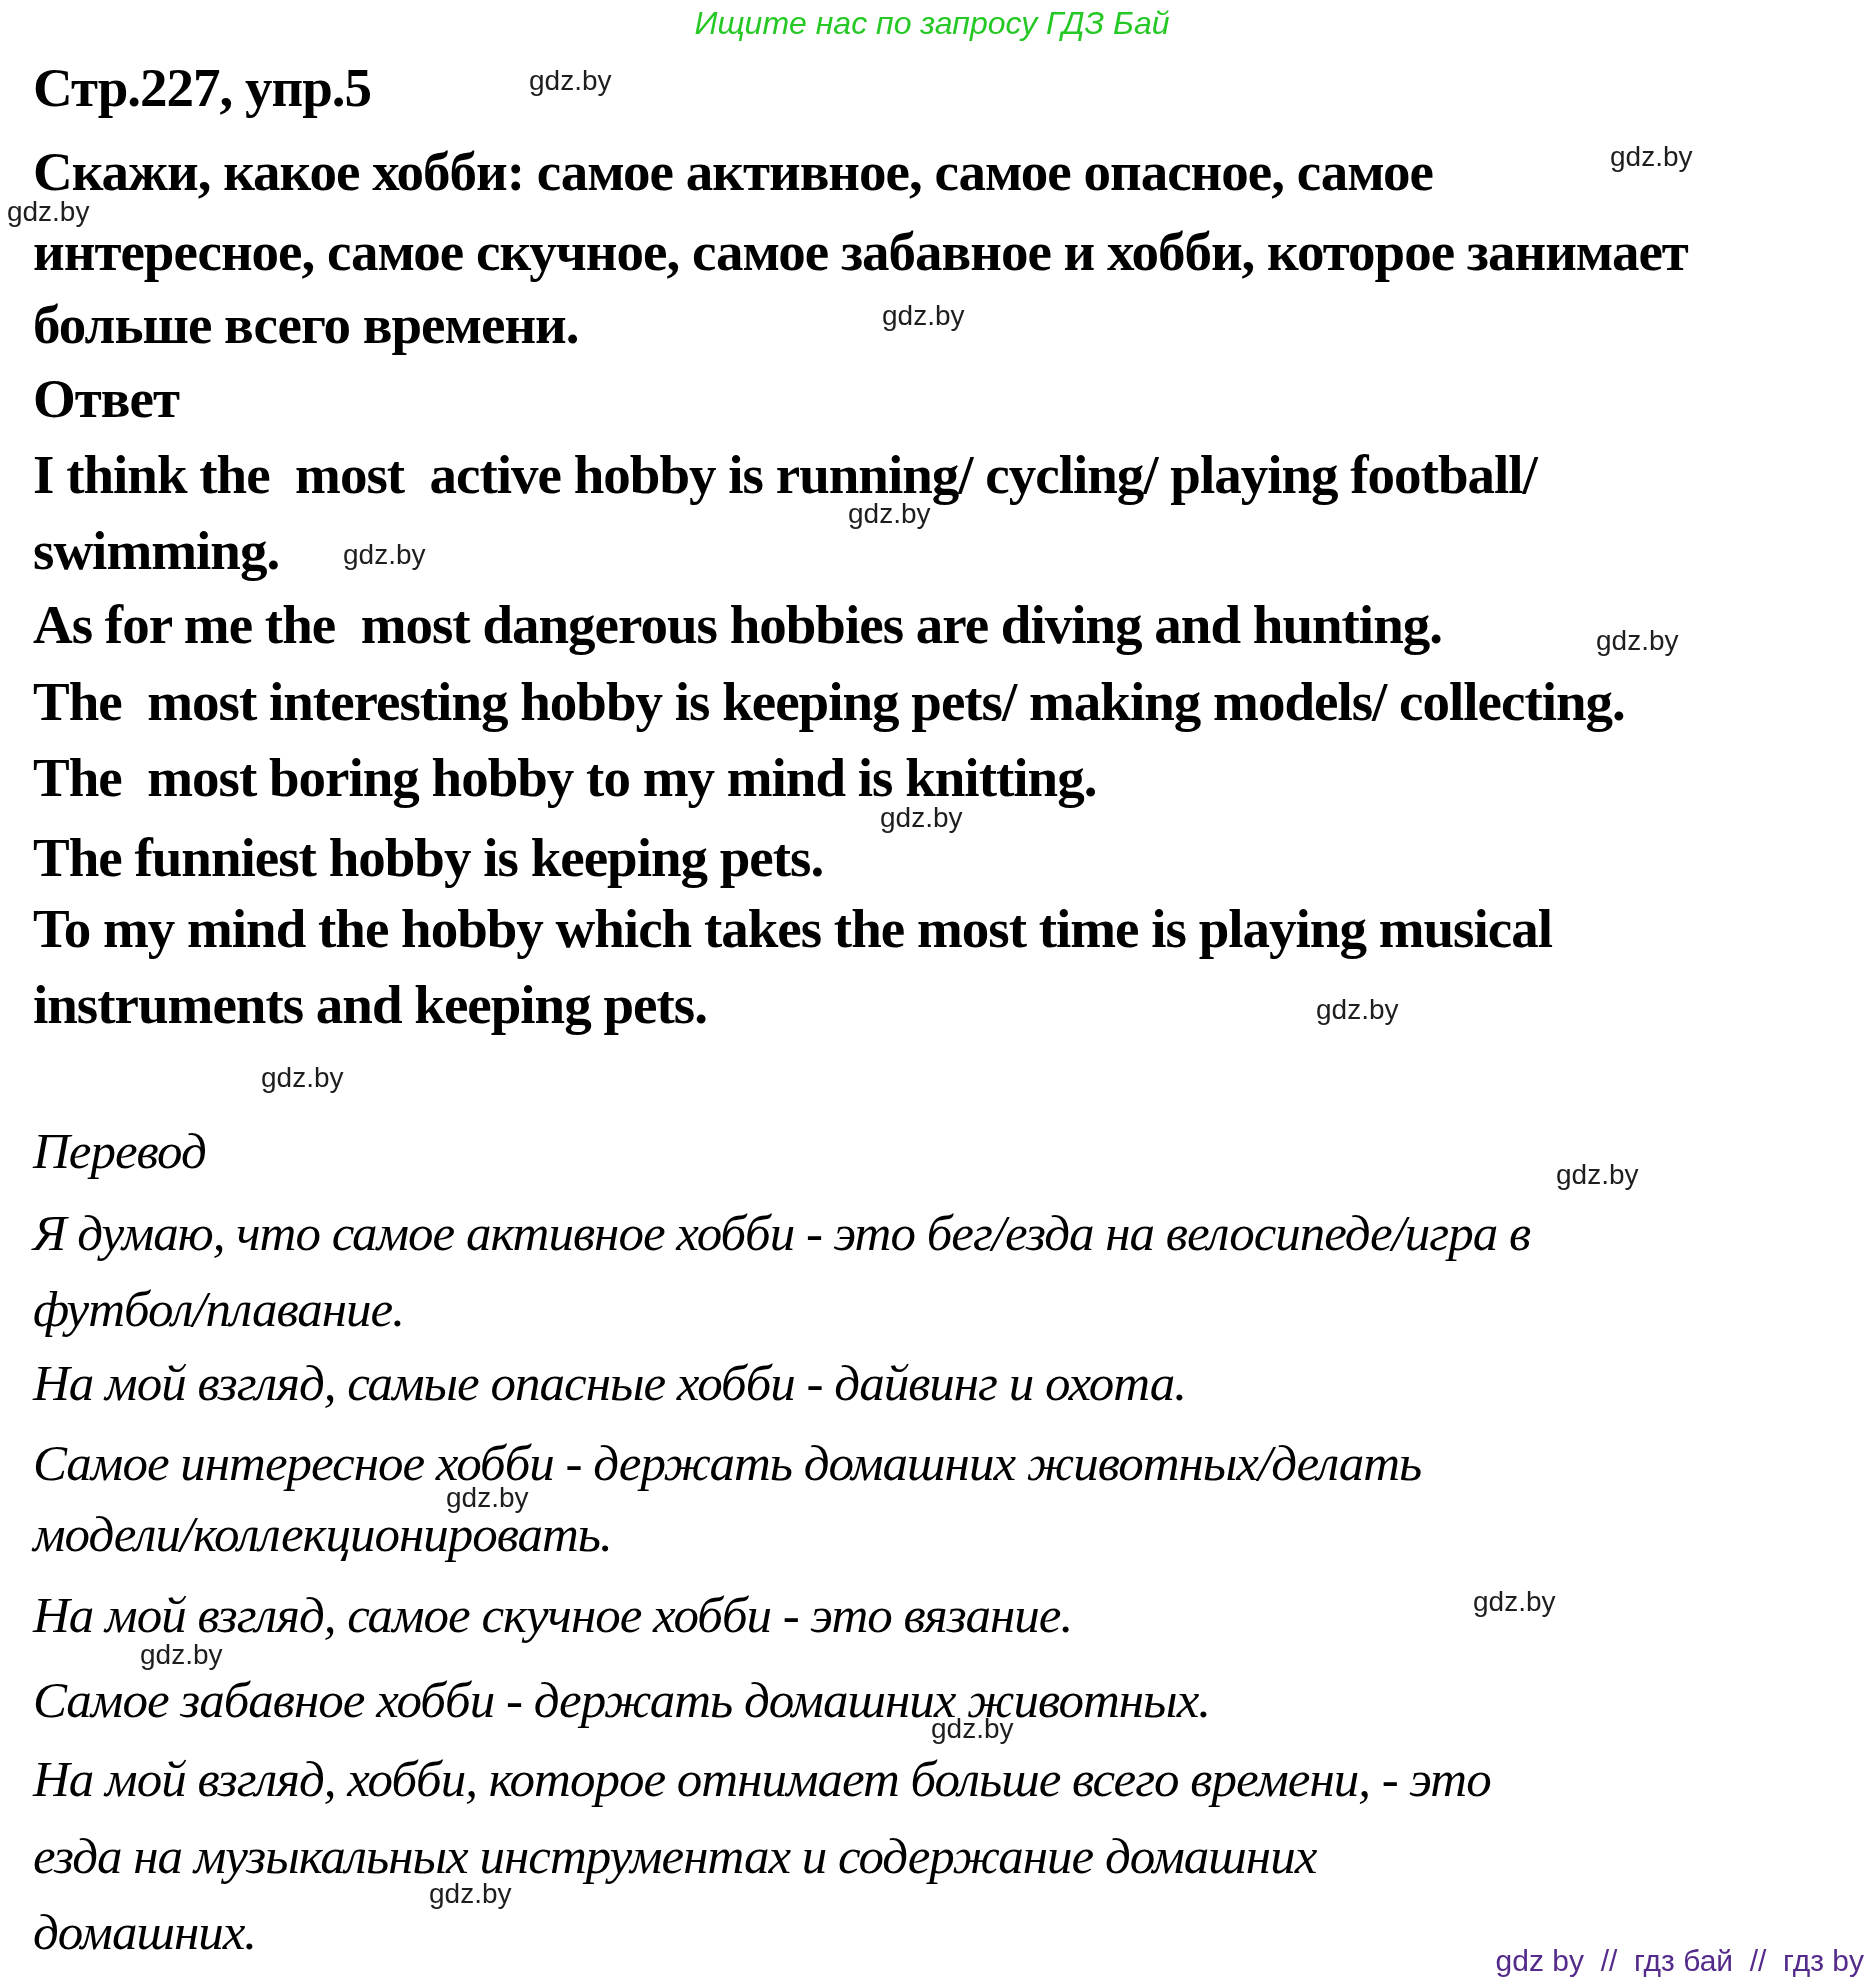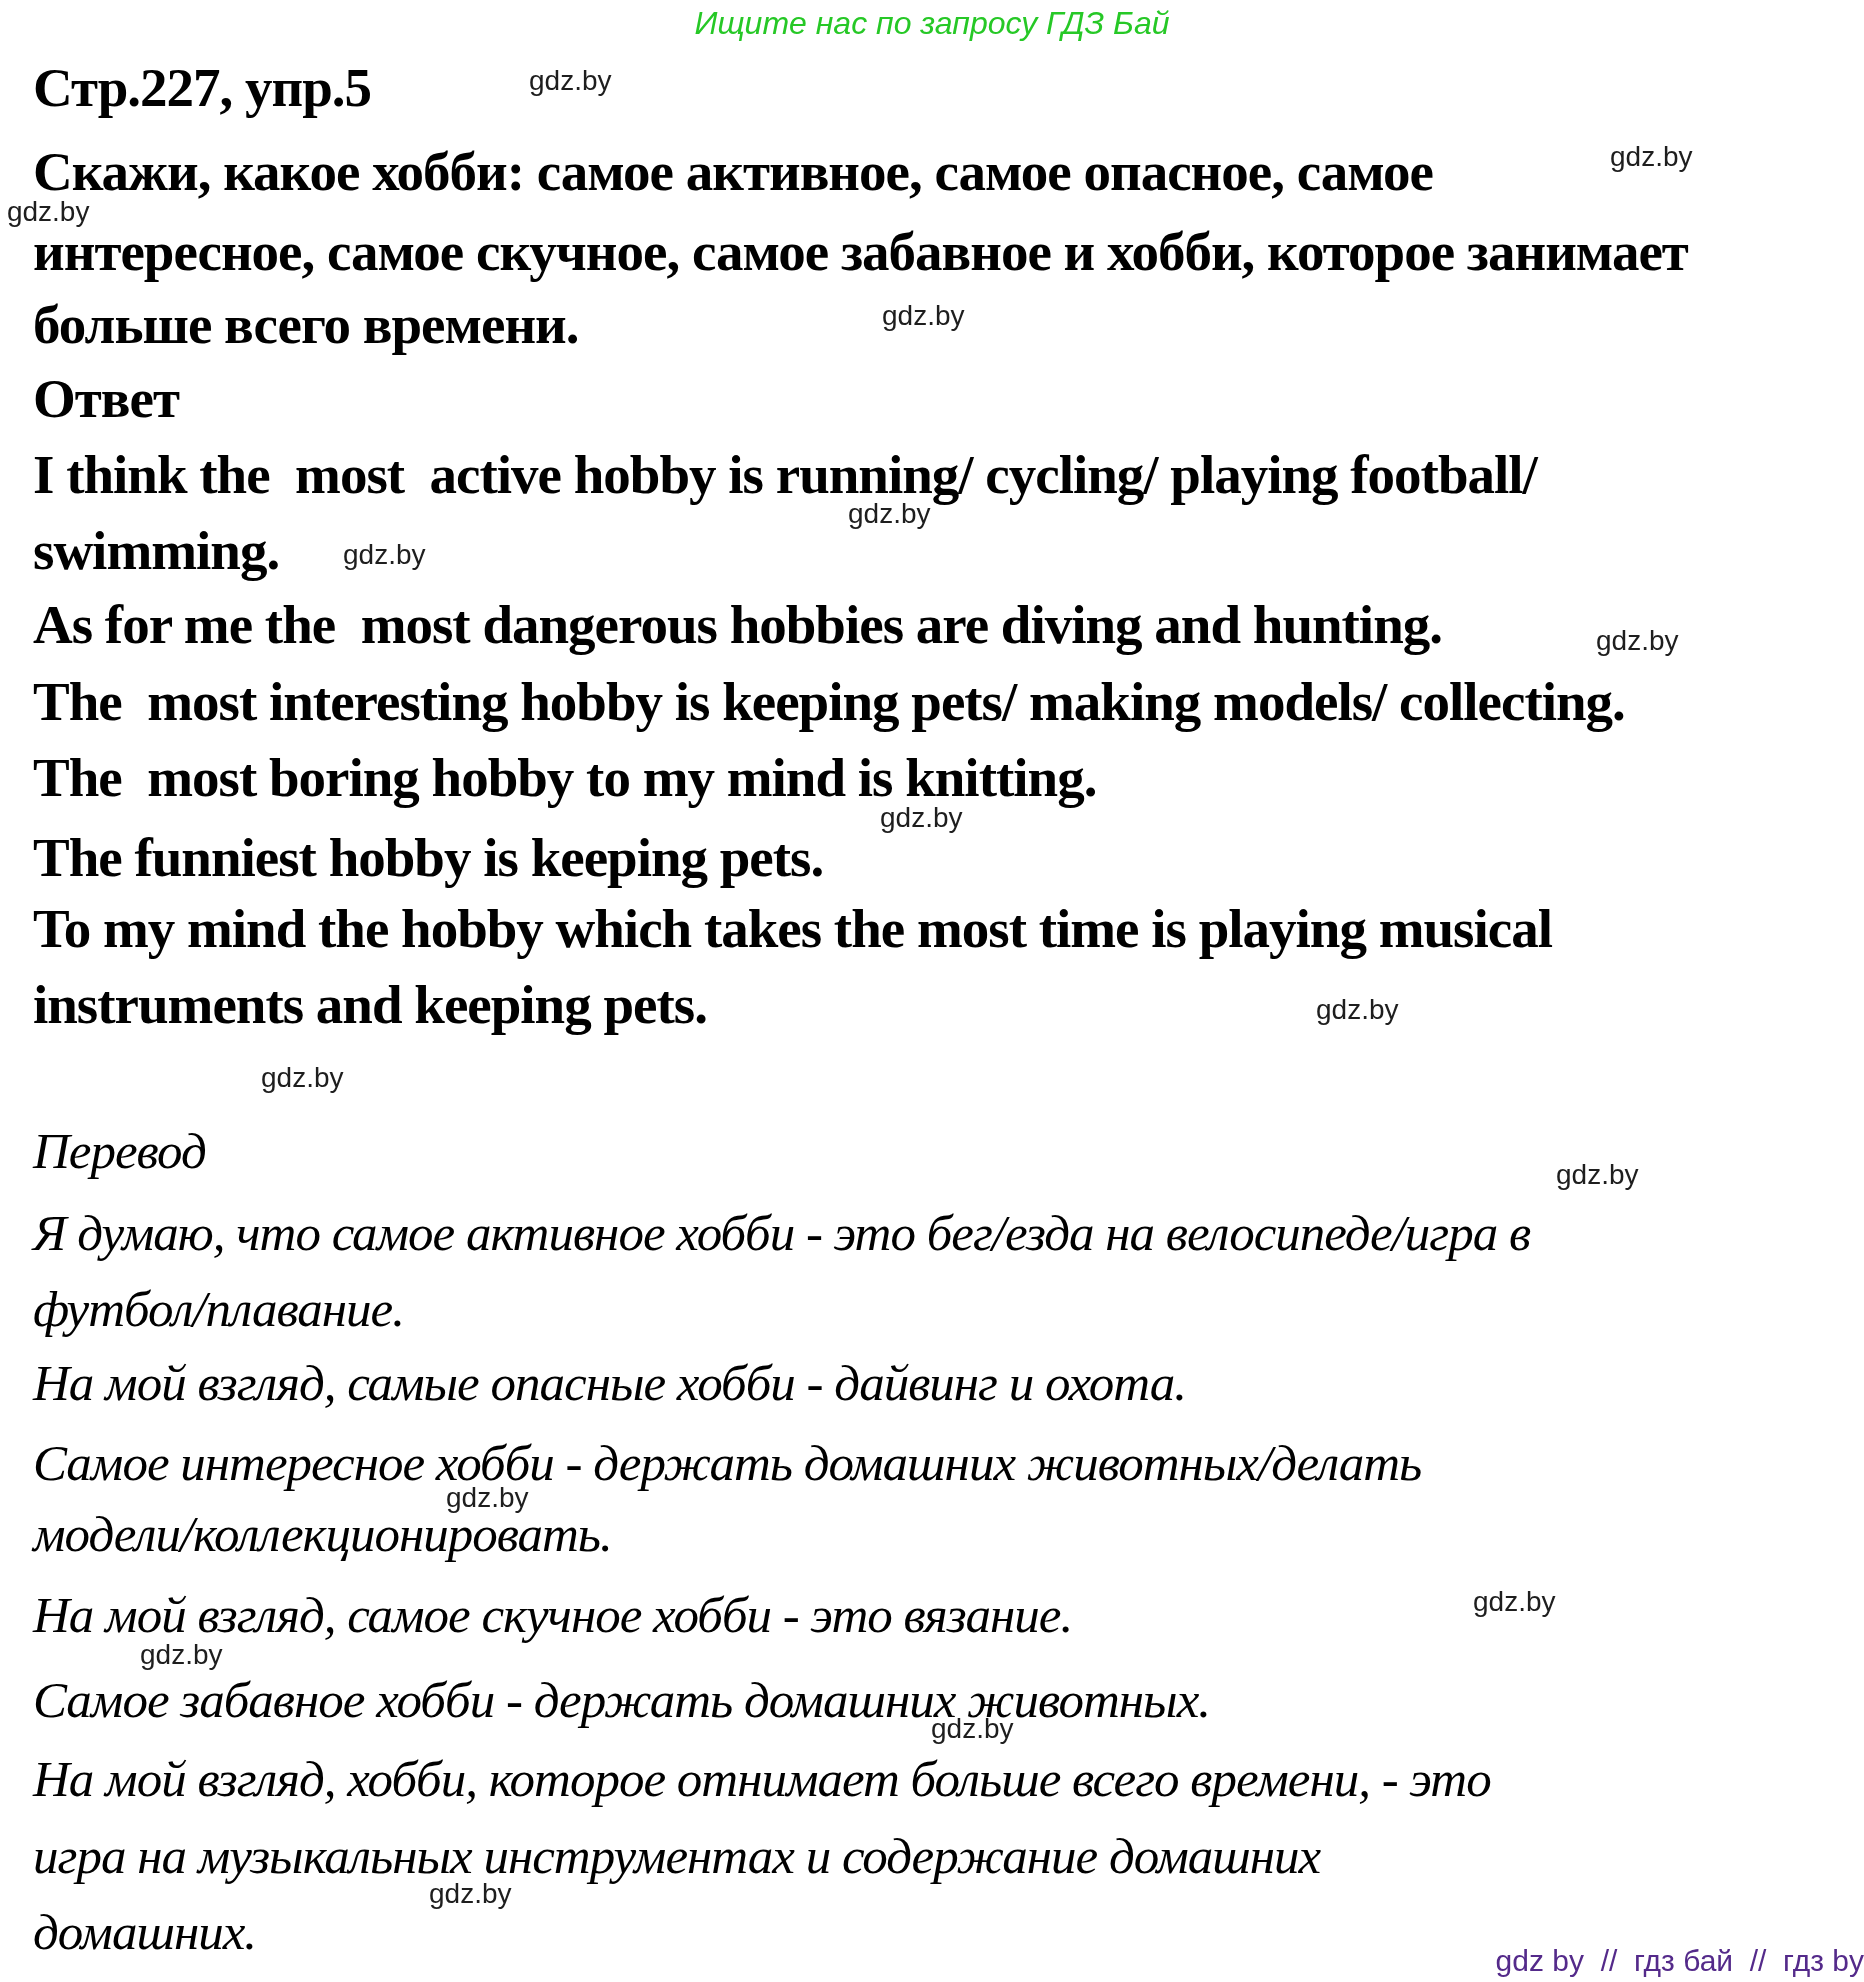--- a/index.html
+++ b/index.html
@@ -91,21 +91,21 @@
 <div class="abs serif-i" style="top:1125px">Перевод</div>
 
 <div class="abs serif-i" style="top:1207px">Я думаю, что самое активное хобби - это бег/езда на велосипеде/игра в</div>
 <div class="abs serif-i" style="top:1283px">футбол/плавание.</div>
 <div class="abs serif-i" style="top:1357px">На мой взгляд, самые опасные хобби - дайвинг и охота.</div>
 <div class="abs serif-i" style="top:1437px">Самое интересное хобби - держать домашних животных/делать</div>
 <div class="abs serif-i" style="top:1508px">модели/коллекционировать.</div>
 <div class="abs serif-i" style="top:1589px">На мой взгляд, самое скучное хобби - это вязание.</div>
 <div class="abs serif-i" style="top:1674px">Самое забавное хобби - держать домашних животных.</div>
 <div class="abs serif-i" style="top:1753px">На мой взгляд, хобби, которое отнимает больше всего времени, - это</div>
-<div class="abs serif-i" style="top:1830px">игра на музыкальных инструментах и содержание домашних</div>
+<div class="abs serif-i" style="top:1830px">езда на музыкальных инструментах и содержание домашних</div>
 <div class="abs serif-i" style="top:1906px">домашних.</div>
 
 <span class="wm" style="left:529px;  top:65px">gdz.by</span>
 <span class="wm" style="left:1610px; top:141px">gdz.by</span>
 <span class="wm" style="left:6.9px;    top:196px">gdz.by</span>
 <span class="wm" style="left:882px;  top:300px">gdz.by</span>
 <span class="wm" style="left:848px;  top:498px">gdz.by</span>
 <span class="wm" style="left:343px;  top:539px">gdz.by</span>
 <span class="wm" style="left:1596px; top:625px">gdz.by</span>
 <span class="wm" style="left:880px;  top:802px">gdz.by</span>

